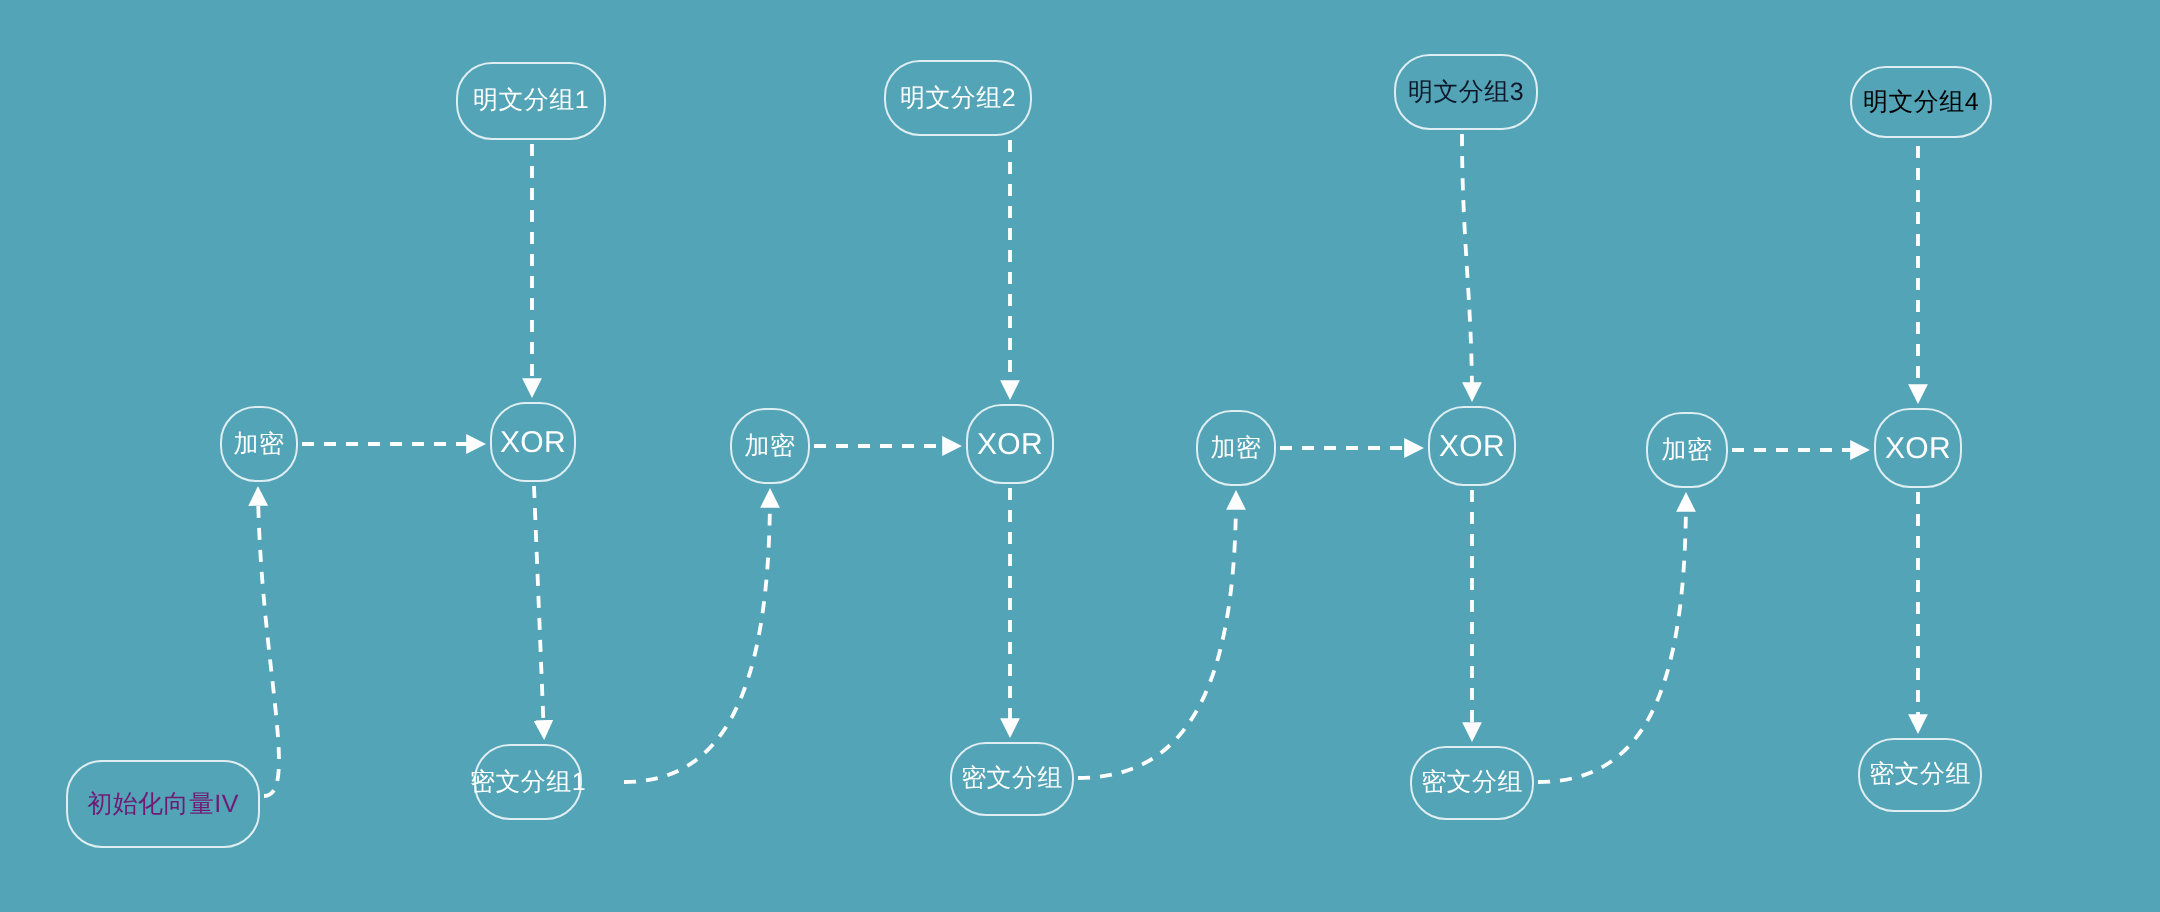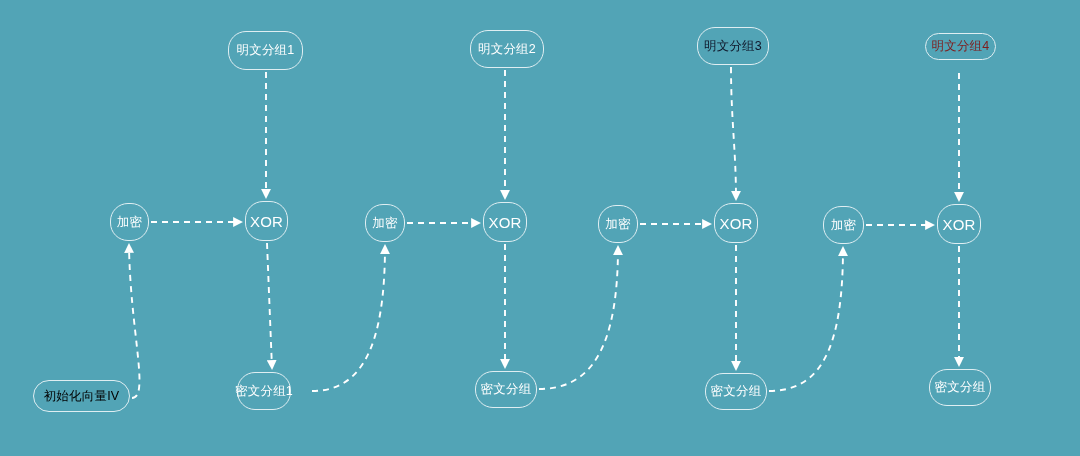--- a/index.html
+++ b/index.html
@@ -89,33 +89,33 @@
         <path d="M 640 224 L 710 224" marker-end="url(#arrow)" stroke="#ffffff"></path>
         <path d="M 736 245 L 736 369" marker-end="url(#arrow)" stroke="#ffffff"></path>
         <path d="M 769 391 C 820 391 843 350 843 248" marker-end="url(#arrow)" stroke="#ffffff"></path>
         <path d="M 959 73 L 959 200" marker-end="url(#arrow)" stroke="#ffffff"></path>
         <path d="M 866 225 L 933 225" marker-end="url(#arrow)" stroke="#ffffff"></path>
         <path d="M 959 246 L 959 365" marker-end="url(#arrow)" stroke="#ffffff"></path>
       </g>
   </svg>
 
   <div id="node-layer">
-      <div class="node node-cn" style="left: 33px; top: 380px; width: 97px; height: 32px; border-color: rgb(223, 238, 242); color: #000000;">初始化向量IV</div>
+      <div class="node node-cn" style="left: 33px; top: 380px; width: 97px; height: 44px; border-color: rgb(223, 238, 242); color: #701a75;">初始化向量IV</div>
       <div class="node node-cn" style="left: 110px; top: 203px; width: 39px; height: 38px; border-color: rgb(223, 238, 242); color: rgb(255, 255, 255);">加密</div>
       <div class="node node-xor" style="left: 245px; top: 201px; width: 43px; height: 40px; border-color: rgb(223, 238, 242); color: rgb(255, 255, 255);">XOR</div>
       <div class="node node-cn" style="left: 228px; top: 31px; width: 75px; height: 39px; border-color: rgb(223, 238, 242); color: rgb(255, 255, 255);">明文分组1</div>
       <div class="node node-cn" style="left: 237px; top: 372px; width: 54px; height: 38px; border-color: rgb(223, 238, 242); color: rgb(255, 255, 255);">密文分组1</div>
       <div class="node node-cn" style="left: 365px; top: 204px; width: 40px; height: 38px; border-color: rgb(223, 238, 242); color: rgb(255, 255, 255);">加密</div>
       <div class="node node-xor" style="left: 483px; top: 202px; width: 44px; height: 40px; border-color: rgb(223, 238, 242); color: rgb(255, 255, 255);">XOR</div>
-      <div class="node node-cn" style="left: 470px; top: 30px; width: 74px; height: 38px; border-color: rgb(223, 238, 242); color: rgb(255, 255, 255);">明文分组2</div>
+      <div class="node node-cn" style="left: 442px; top: 30px; width: 74px; height: 38px; border-color: rgb(223, 238, 242); color: rgb(255, 255, 255);">明文分组2</div>
       <div class="node node-cn" style="left: 475px; top: 371px; width: 62px; height: 37px; border-color: rgb(223, 238, 242); color: rgb(255, 255, 255);">密文分组</div>
       <div class="node node-cn" style="left: 598px; top: 205px; width: 40px; height: 38px; border-color: rgb(223, 238, 242); color: rgb(255, 255, 255);">加密</div>
       <div class="node node-xor" style="left: 714px; top: 203px; width: 44px; height: 40px; border-color: rgb(223, 238, 242); color: rgb(255, 255, 255);">XOR</div>
       <div class="node node-cn" style="left: 697px; top: 27px; width: 72px; height: 38px; border-color: rgb(223, 238, 242); color: #0f172a;">明文分组3</div>
       <div class="node node-cn" style="left: 705px; top: 373px; width: 62px; height: 37px; border-color: rgb(223, 238, 242); color: rgb(255, 255, 255);">密文分组</div>
       <div class="node node-cn" style="left: 823px; top: 206px; width: 41px; height: 38px; border-color: rgb(223, 238, 242); color: rgb(255, 255, 255);">加密</div>
       <div class="node node-xor" style="left: 937px; top: 204px; width: 44px; height: 40px; border-color: rgb(223, 238, 242); color: rgb(255, 255, 255);">XOR</div>
-      <div class="node node-cn" style="left: 925px; top: 33px; width: 71px; height: 27px; border-color: rgb(223, 238, 242); color: #7f1d1d;">明文分组4</div>
+      <div class="node node-cn" style="left: 925px; top: 33px; width: 71px; height: 36px; border-color: rgb(223, 238, 242); color: #000000;">明文分组4</div>
       <div class="node node-cn" style="left: 929px; top: 369px; width: 62px; height: 37px; border-color: rgb(223, 238, 242); color: rgb(255, 255, 255);">密文分组</div>
     </div>
 
 
 </div>
 
 </body></html>

